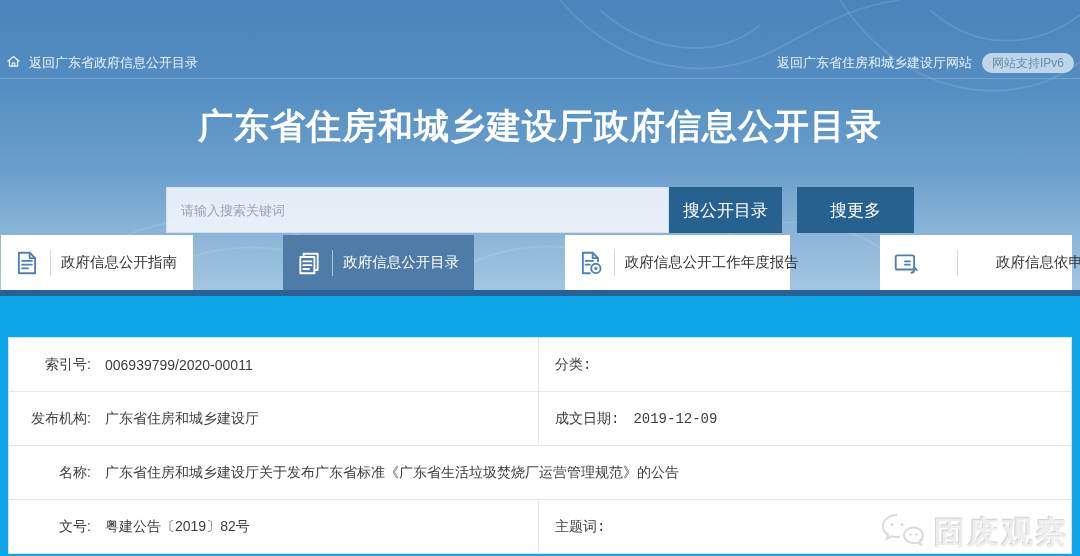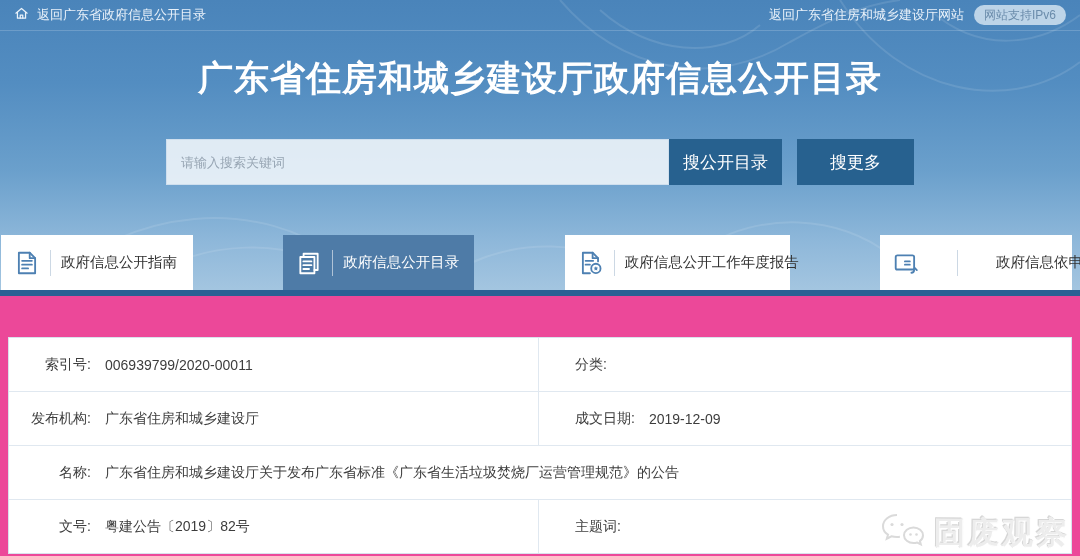--- a/index.html
+++ b/index.html
@@ -3,21 +3,21 @@
 <meta charset="utf-8">
 <style>
   html,body{margin:0;padding:0;background:#fff;}
   body{width:1080px;height:556px;font-family:"Liberation Sans","DejaVu Sans",sans-serif;overflow:hidden;}
   .page{position:relative;width:1080px;height:556px;background:#fff;}
 
   
   .hero{position:relative;height:296px;background:linear-gradient(180deg,#4a84ba 0%,#538dc1 28%,#6ba0cc 58%,#8fb8da 82%,#a6c7e1 100%);overflow:hidden;}
   .deco{position:absolute;top:0;left:0;z-index:1;pointer-events:none;}
 
-  .topbar{position:relative;z-index:3;height:30px;display:flex;justify-content:space-between;align-items:center;padding:0 14px;font-size:13px;color:#eaf2fa;border-bottom:1px solid rgba(255,255,255,0.18);}
+  .topbar{position:relative;z-index:3;height:30px;display:flex;justify-content:space-between;align-items:center;padding:0 6px;font-size:13px;color:#eaf2fa;border-bottom:1px solid rgba(255,255,255,0.18);margin-top:48px;}
   .topbar-left{display:flex;align-items:center;gap:8px;cursor:pointer;}
   .topbar-right{display:flex;align-items:center;}
   .top-link{cursor:pointer;}
   .ipv6{margin-left:10px;background:rgba(233,242,250,0.72);color:#6b8cab;border-radius:10px;padding:2px 10px;font-size:12px;line-height:16px;}
 
   .title{position:relative;z-index:3;margin:26px 0 0;text-align:center;color:#ffffff;font-size:35px;font-weight:bold;letter-spacing:1px;line-height:42px;}
 
   .search-row{position:relative;z-index:3;display:flex;justify-content:center;margin-top:40px;}
   .search-input{width:503px;height:46px;box-sizing:border-box;border:1px solid #cfdfee;background:rgba(255,255,255,0.80);padding:0 14px;font-size:13px;color:#333;outline:none;font-family:inherit;}
   .search-input::placeholder{color:#97a5b3;}
@@ -35,26 +35,26 @@
   .tab-icon{display:flex;color:#4d80b2;flex:none;}
   .tab-divider{width:1px;height:26px;background:#ccd8e4;margin:0 10px;flex:none;}
   .tab-label{font-size:14.5px;color:#333;white-space:nowrap;}
   .tab.active{background:#4e7ba7;}
   .tab.active .tab-icon{color:#fff;}
   .tab.active .tab-divider{background:rgba(255,255,255,0.55);}
   .tab.active .tab-label{color:#fff;}
   .bottombar{position:absolute;z-index:2;left:0;right:0;bottom:0;height:6px;background:#2b6094;}
 
   
-  .content{position:relative;height:260px;background:#ec4899;}
+  .content{position:relative;height:260px;background:#0ea5e9;}
   .detail-table{position:absolute;top:41px;left:8px;width:1064px;box-sizing:border-box;border:1px solid #d9e2ec;background:#fff;font-size:14px;color:#3d3d3d;}
   .trow{display:grid;grid-template-columns:529px 1fr;height:53px;border-top:1px solid #e0e8f0;}
   .trow:first-child{border-top:none;}
   .cell{display:flex;align-items:center;overflow:hidden;}
-  .cell.right{border-left:1px solid #e0e8f0;padding-left:36px;}
+  .cell.right{border-left:1px solid #e0e8f0;padding-left:16px;font-family:Liberation Mono, monospace;}
   .cell.full{grid-column:1 / -1;}
   .lbl{width:82px;text-align:right;flex:none;}
   .cell.right .lbl{width:auto;text-align:left;}
   .val{margin-left:14px;white-space:nowrap;}
 
   .watermark{position:absolute;z-index:6;top:512px;left:880px;display:flex;align-items:center;gap:8px;pointer-events:none;color:#dddddd;}
   .wm-text{font-size:31px;font-weight:bold;letter-spacing:3px;color:#ededed;text-shadow:1px 1px 0 #ffffff,-1px -1px 0 rgba(170,170,170,0.45),0 0 1px #bdbdbd;}
   .wm-icon{color:#d6d6d6;opacity:0.9;}
 </style>
 </head>

